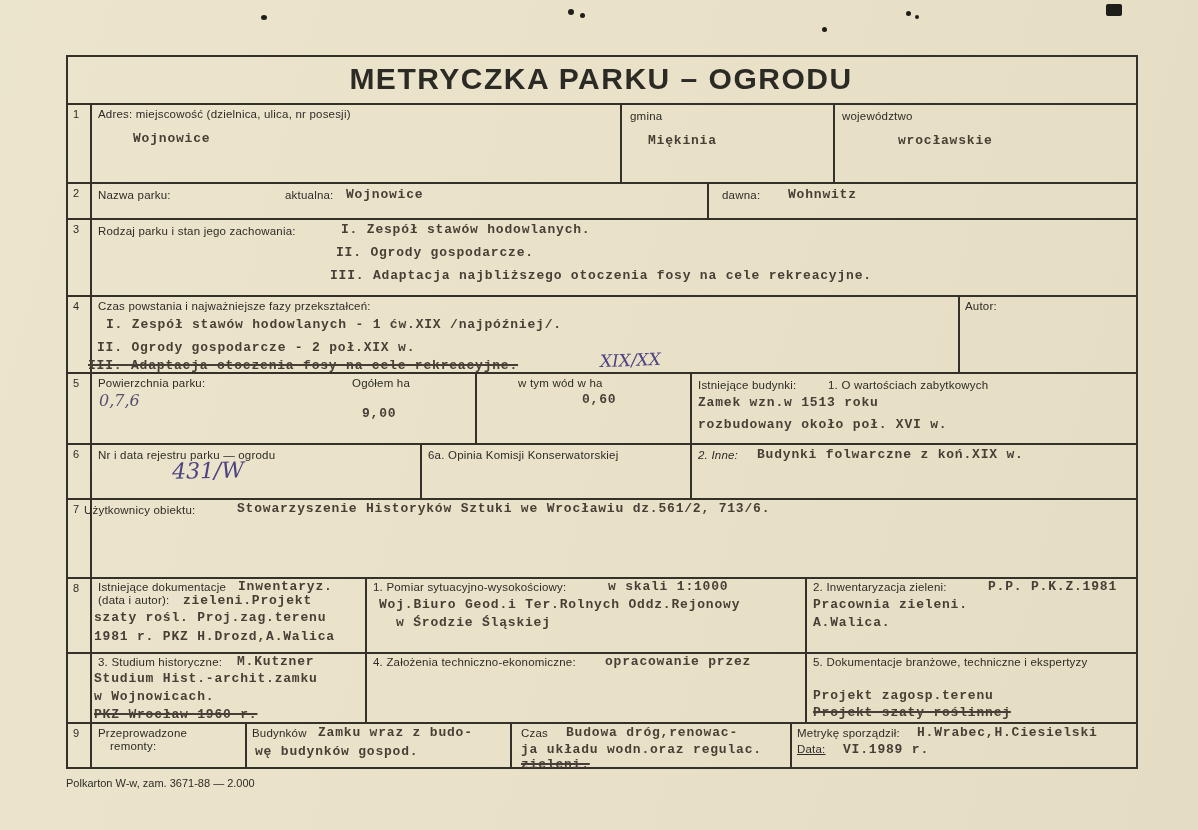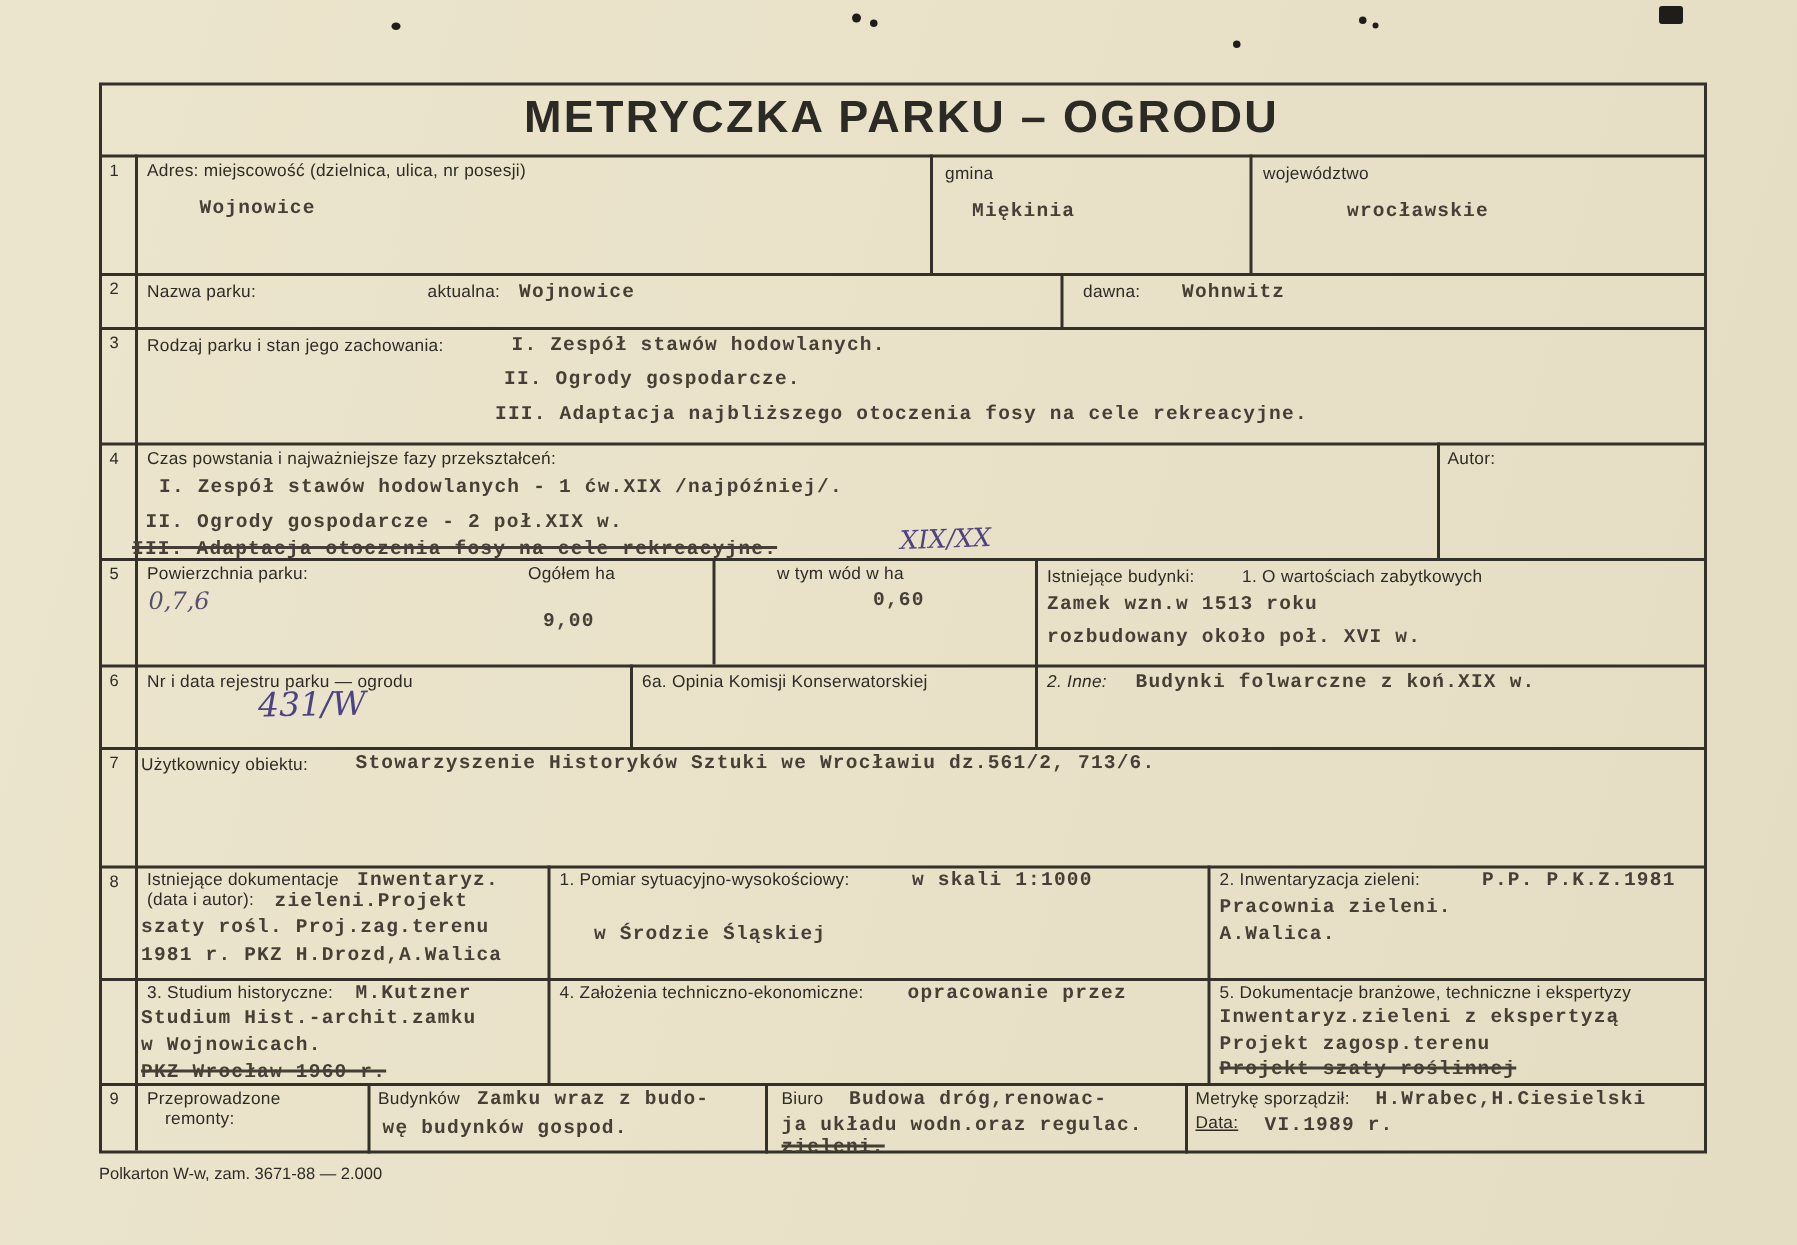--- a/index.html
+++ b/index.html
@@ -117,55 +117,55 @@
   <div class="lbl" style="left:828px;top:379px;">1. O wartościach zabytkowych</div>
   <div class="type" style="left:698px;top:395px;">Zamek wzn.w 1513 roku</div>
   <div class="type" style="left:698px;top:417px;">rozbudowany około poł. XVI w.</div>
 
   <div class="lbl" style="left:98px;top:449px;">Nr i data rejestru parku — ogrodu</div>
   <div class="hand" style="left:172px;top:458px;font-size:22px;transform:rotate(-1deg);">431/W</div>
   <div class="lbl" style="left:428px;top:449px;">6a. Opinia Komisji Konserwatorskiej</div>
   <div class="lbl" style="left:698px;top:449px;font-style:italic;">2. Inne:</div>
   <div class="type" style="left:757px;top:447px;">Budynki folwarczne z koń.XIX w.</div>
 
-  <div class="lbl" style="left:94px;top:504px;">Użytkownicy obiektu:</div>
+  <div class="lbl" style="left:84px;top:504px;">Użytkownicy obiektu:</div>
   <div class="type" style="left:237px;top:501px;">Stowarzyszenie Historyków Sztuki we Wrocławiu dz.561/2, 713/6.</div>
 
   <div class="lbl" style="left:98px;top:581px;">Istniejące dokumentacje</div>
   <div class="lbl" style="left:98px;top:594px;">(data i autor):</div>
   <div class="type" style="left:238px;top:579px;">Inwentaryz.</div>
   <div class="type" style="left:183px;top:593px;">zieleni.Projekt</div>
   <div class="type" style="left:94px;top:610px;">szaty rośl. Proj.zag.terenu</div>
   <div class="type" style="left:94px;top:629px;">1981 r. PKZ H.Drozd,A.Walica</div>
   <div class="lbl" style="left:373px;top:581px;">1. Pomiar sytuacyjno-wysokościowy:</div>
   <div class="type" style="left:608px;top:579px;">w skali 1:1000</div>
+  <div class="type" style="left:379px;top:597px;">Woj.Biuro Geod.i Ter.Rolnych Oddz.Rejonowy</div>
   <div class="type" style="left:396px;top:615px;">w Środzie Śląskiej</div>
   <div class="lbl" style="left:813px;top:581px;">2. Inwentaryzacja zieleni:</div>
   <div class="type" style="left:988px;top:579px;">P.P. P.K.Z.1981</div>
   <div class="type" style="left:813px;top:597px;">Pracownia zieleni.</div>
   <div class="type" style="left:813px;top:615px;">A.Walica.</div>
 
   <div class="lbl" style="left:98px;top:656px;">3. Studium historyczne:</div>
   <div class="type" style="left:237px;top:654px;">M.Kutzner</div>
   <div class="type" style="left:94px;top:671px;">Studium Hist.-archit.zamku</div>
   <div class="type" style="left:94px;top:689px;">w Wojnowicach.</div>
   <div class="type strike" style="left:94px;top:707px;">PKZ Wrocław 1960 r.</div>
   <div class="lbl" style="left:373px;top:656px;">4. Założenia techniczno-ekonomiczne:</div>
   <div class="type" style="left:605px;top:654px;">opracowanie przez</div>
   <div class="lbl" style="left:813px;top:656px;">5. Dokumentacje branżowe, techniczne i ekspertyzy</div>
-  <div class="type" style="left:813px;top:670px;">Inwentaryz.zieleni z ekspertyzą</div>
   <div class="type" style="left:813px;top:688px;">Projekt zagosp.terenu</div>
   <div class="type strike" style="left:813px;top:705px;">Projekt szaty roślinnej</div>
 
   <div class="lbl" style="left:98px;top:727px;">Przeprowadzone</div>
   <div class="lbl" style="left:110px;top:740px;">remonty:</div>
   <div class="lbl" style="left:252px;top:727px;">Budynków</div>
   <div class="type" style="left:318px;top:725px;">Zamku wraz z budo-</div>
   <div class="type" style="left:255px;top:744px;">wę budynków gospod.</div>
-  <div class="lbl" style="left:521px;top:727px;">Biuro</div>
+  <div class="lbl" style="left:521px;top:727px;">Czas</div>
   <div class="type" style="left:566px;top:725px;">Budowa dróg,renowac-</div>
   <div class="type" style="left:521px;top:742px;">ja układu wodn.oraz regulac.</div>
   <div class="type strike" style="left:521px;top:757px;">zieleni.</div>
   <div class="lbl" style="left:797px;top:727px;">Metrykę sporządził:</div>
   <div class="type" style="left:917px;top:725px;">H.Wrabec,H.Ciesielski</div>
   <div class="lbl" style="left:797px;top:743px;text-decoration:underline;">Data:</div>
   <div class="type" style="left:843px;top:742px;">VI.1989 r.</div>
 
   <div class="footer">Polkarton W-w, zam. 3671-88 — 2.000</div>
 

